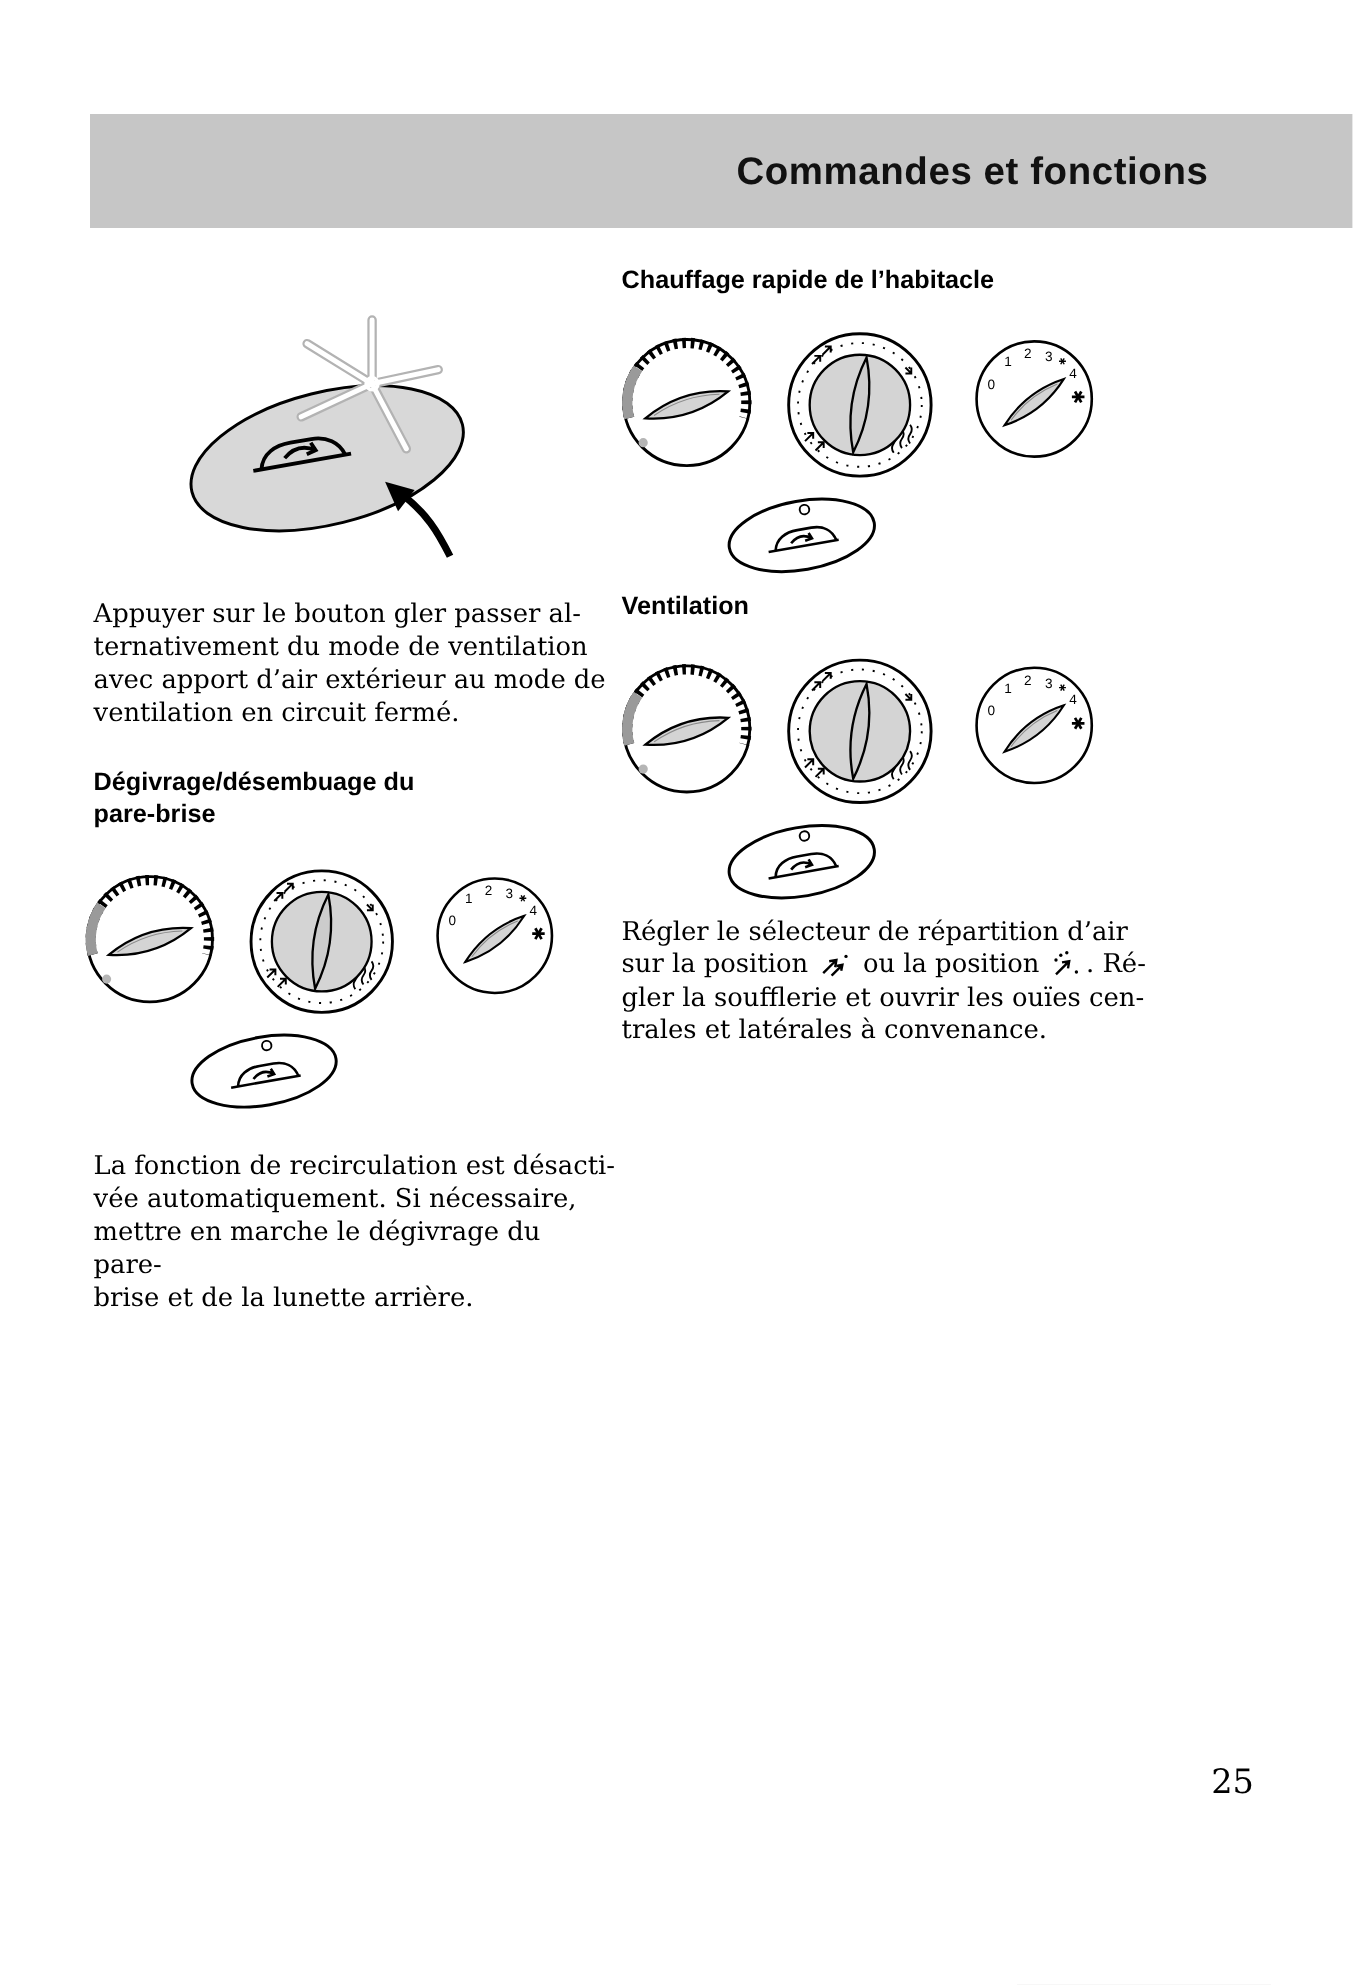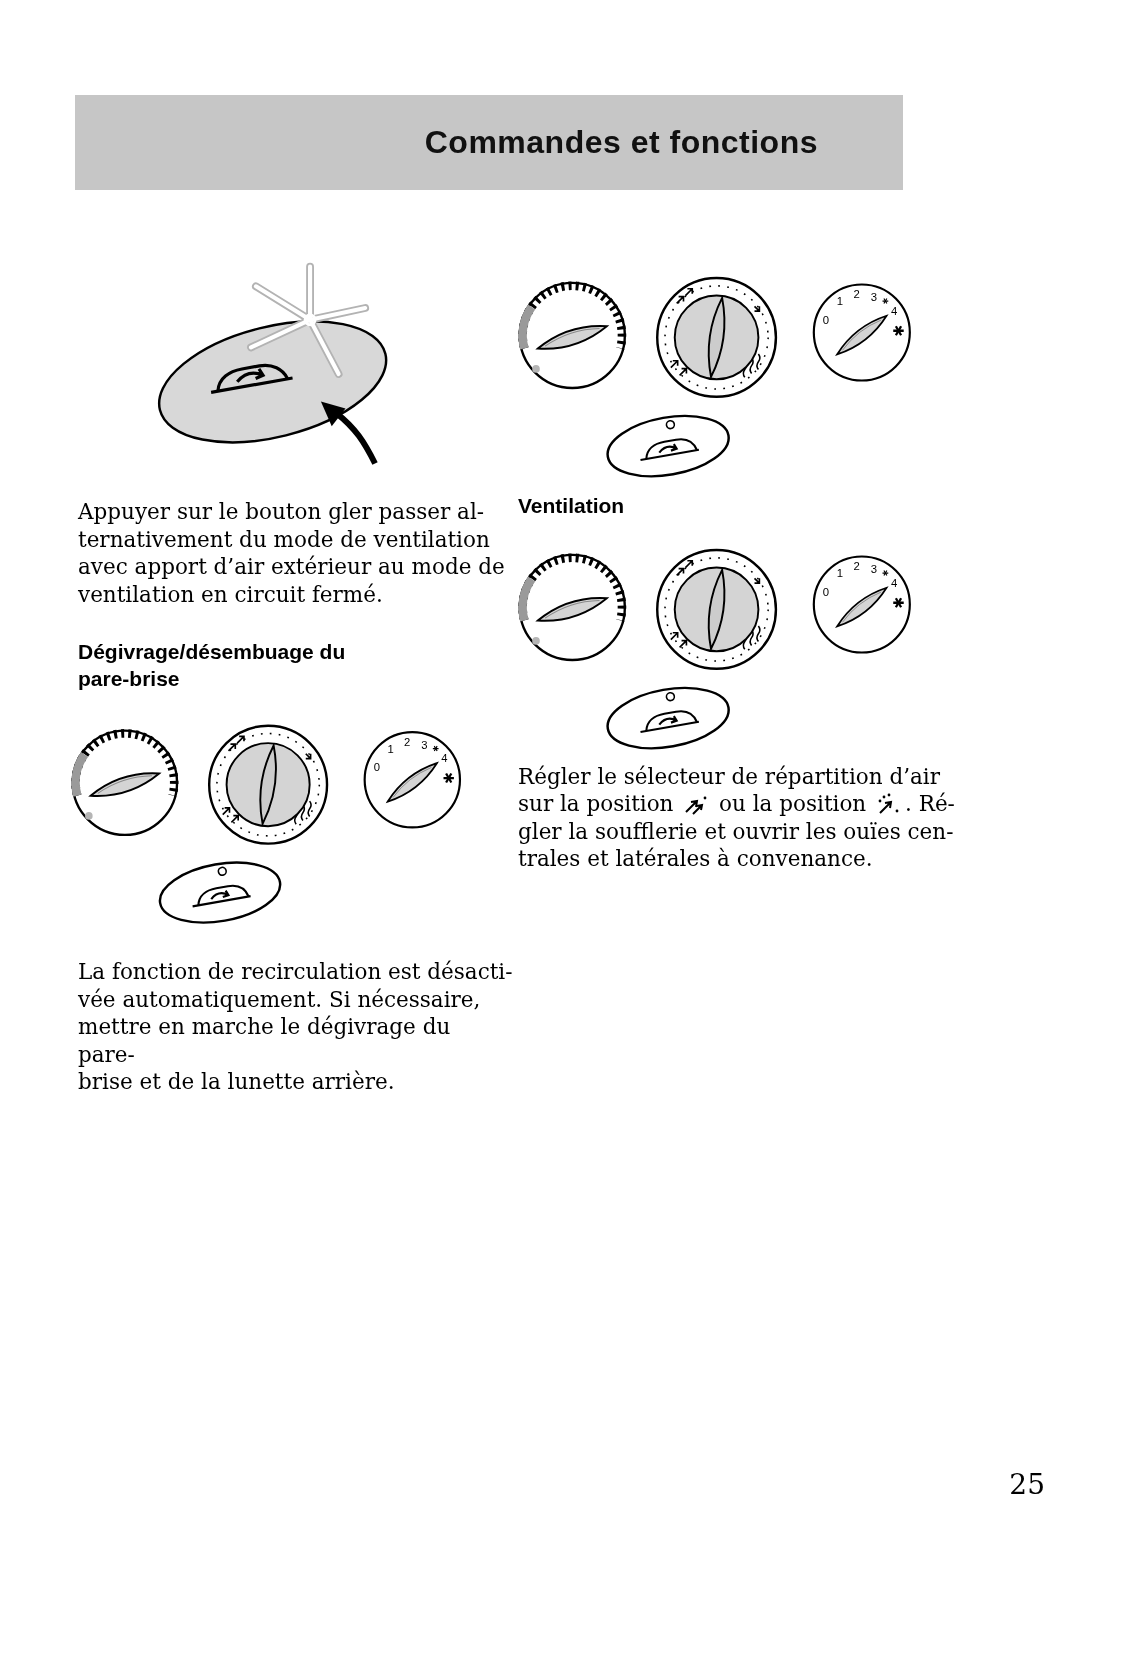--- a/index.html
+++ b/index.html
@@ -2,23 +2,23 @@
 <html><head>
 <meta charset="utf-8">
 <style>
   html,body{margin:0;padding:0;background:#e9e9e9;}
   .page{
     position:relative;width:1142px;height:1654px;margin:0 auto;
     background:#ffffff;overflow:hidden;
     font-family:"DejaVu Serif", serif;color:#000;
   }
   .header-band{
-    position:absolute;left:75px;top:95px;width:828px;height:95px;
+    position:absolute;left:75px;top:95px;width:1052px;height:95px;
     background:#c6c6c6;display:flex;align-items:center;justify-content:flex-end;
-    padding-right:85px;box-sizing:border-box;
+    padding-right:120px;box-sizing:border-box;
   }
   .header-title{
     font-family:"Liberation Sans", sans-serif;font-weight:bold;
     font-size:32px;color:#111;letter-spacing:0.5px;white-space:nowrap;
   }
   .heading{
     position:absolute;font-family:"Liberation Sans", sans-serif;
     font-weight:bold;font-size:21px;line-height:27px;white-space:pre-line;
   }
   .body-text{
@@ -160,20 +160,21 @@
     <use href="#sym-dist" x="140" y="10" width="128" height="128"></use>
     <use href="#sym-fan" x="298" y="16" width="106" height="106"></use>
     <use href="#sym-recirc" x="85" y="146" width="140" height="75"></use>
   </svg>
 
   <div class="body-text" style="left:78px;top:918px;width:435px;margin-top:40px;">La fonction de recirculation est désacti-
 vée automatiquement. Si nécessaire,
 mettre en marche le dégivrage du pare-
 brise et de la lunette arrière.</div>
 
+  <div class="heading" style="left:518px;top:220px;width:450px;">Chauffage rapide de l’habitacle</div>
 
   <svg class="illus" style="left:515px;top:264px;" width="415" height="218" viewBox="0 0 420 220">
     <use href="#sym-temp" x="0" y="14" width="116" height="116"></use>
     <use href="#sym-dist" x="140" y="10" width="128" height="128"></use>
     <use href="#sym-fan" x="298" y="16" width="106" height="106"></use>
     <use href="#sym-recirc" x="85" y="146" width="140" height="75"></use>
   </svg>
 
   <div class="heading" style="left:518px;top:492px;width:450px;">Ventilation</div>
 

